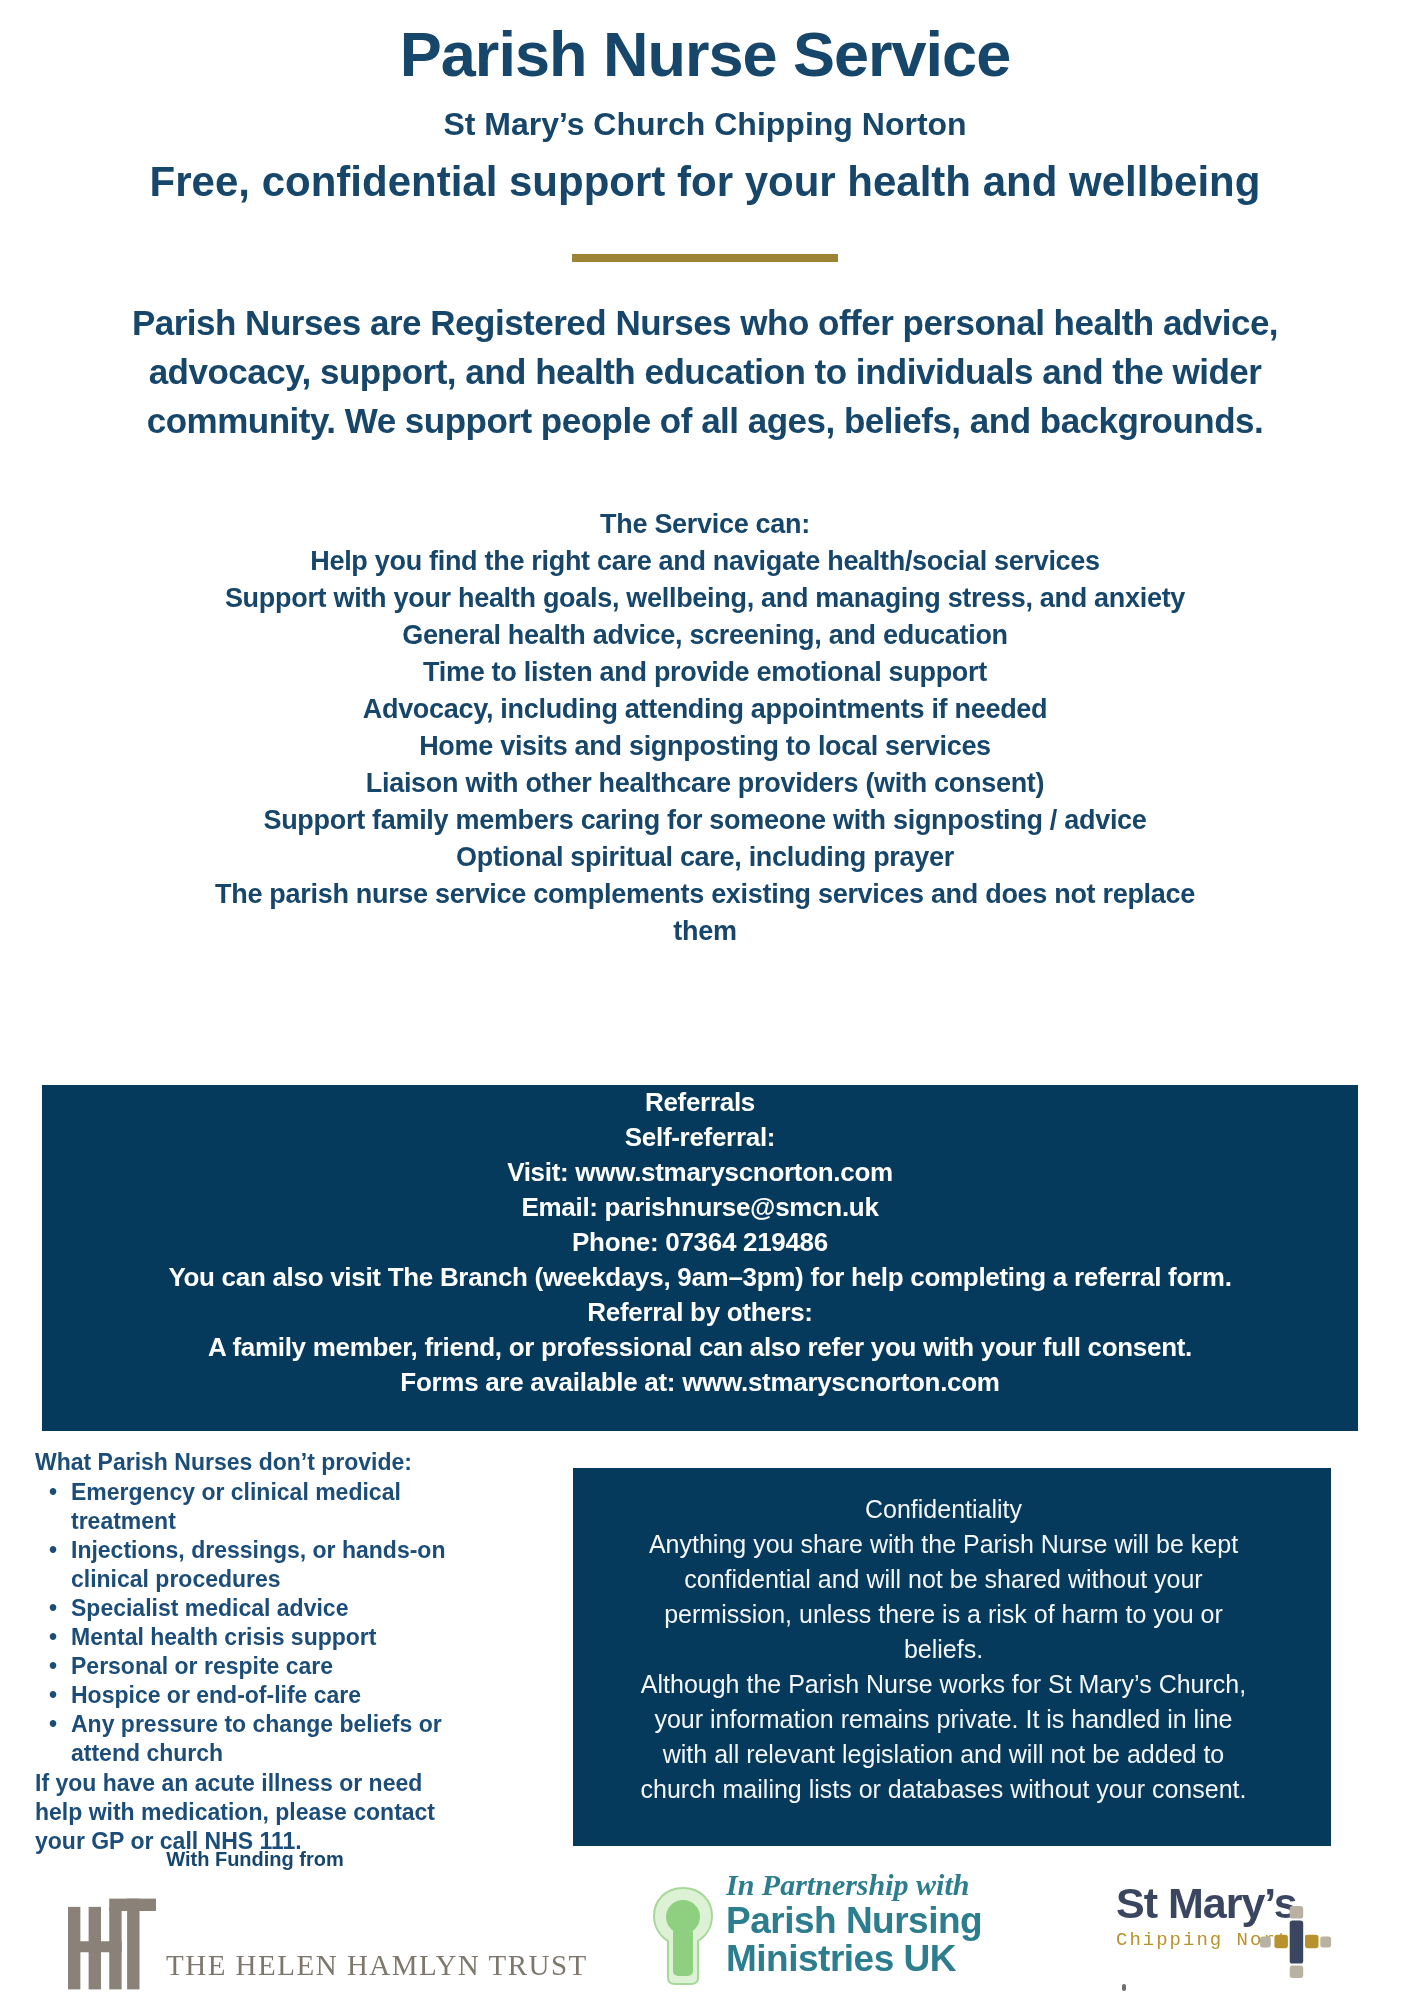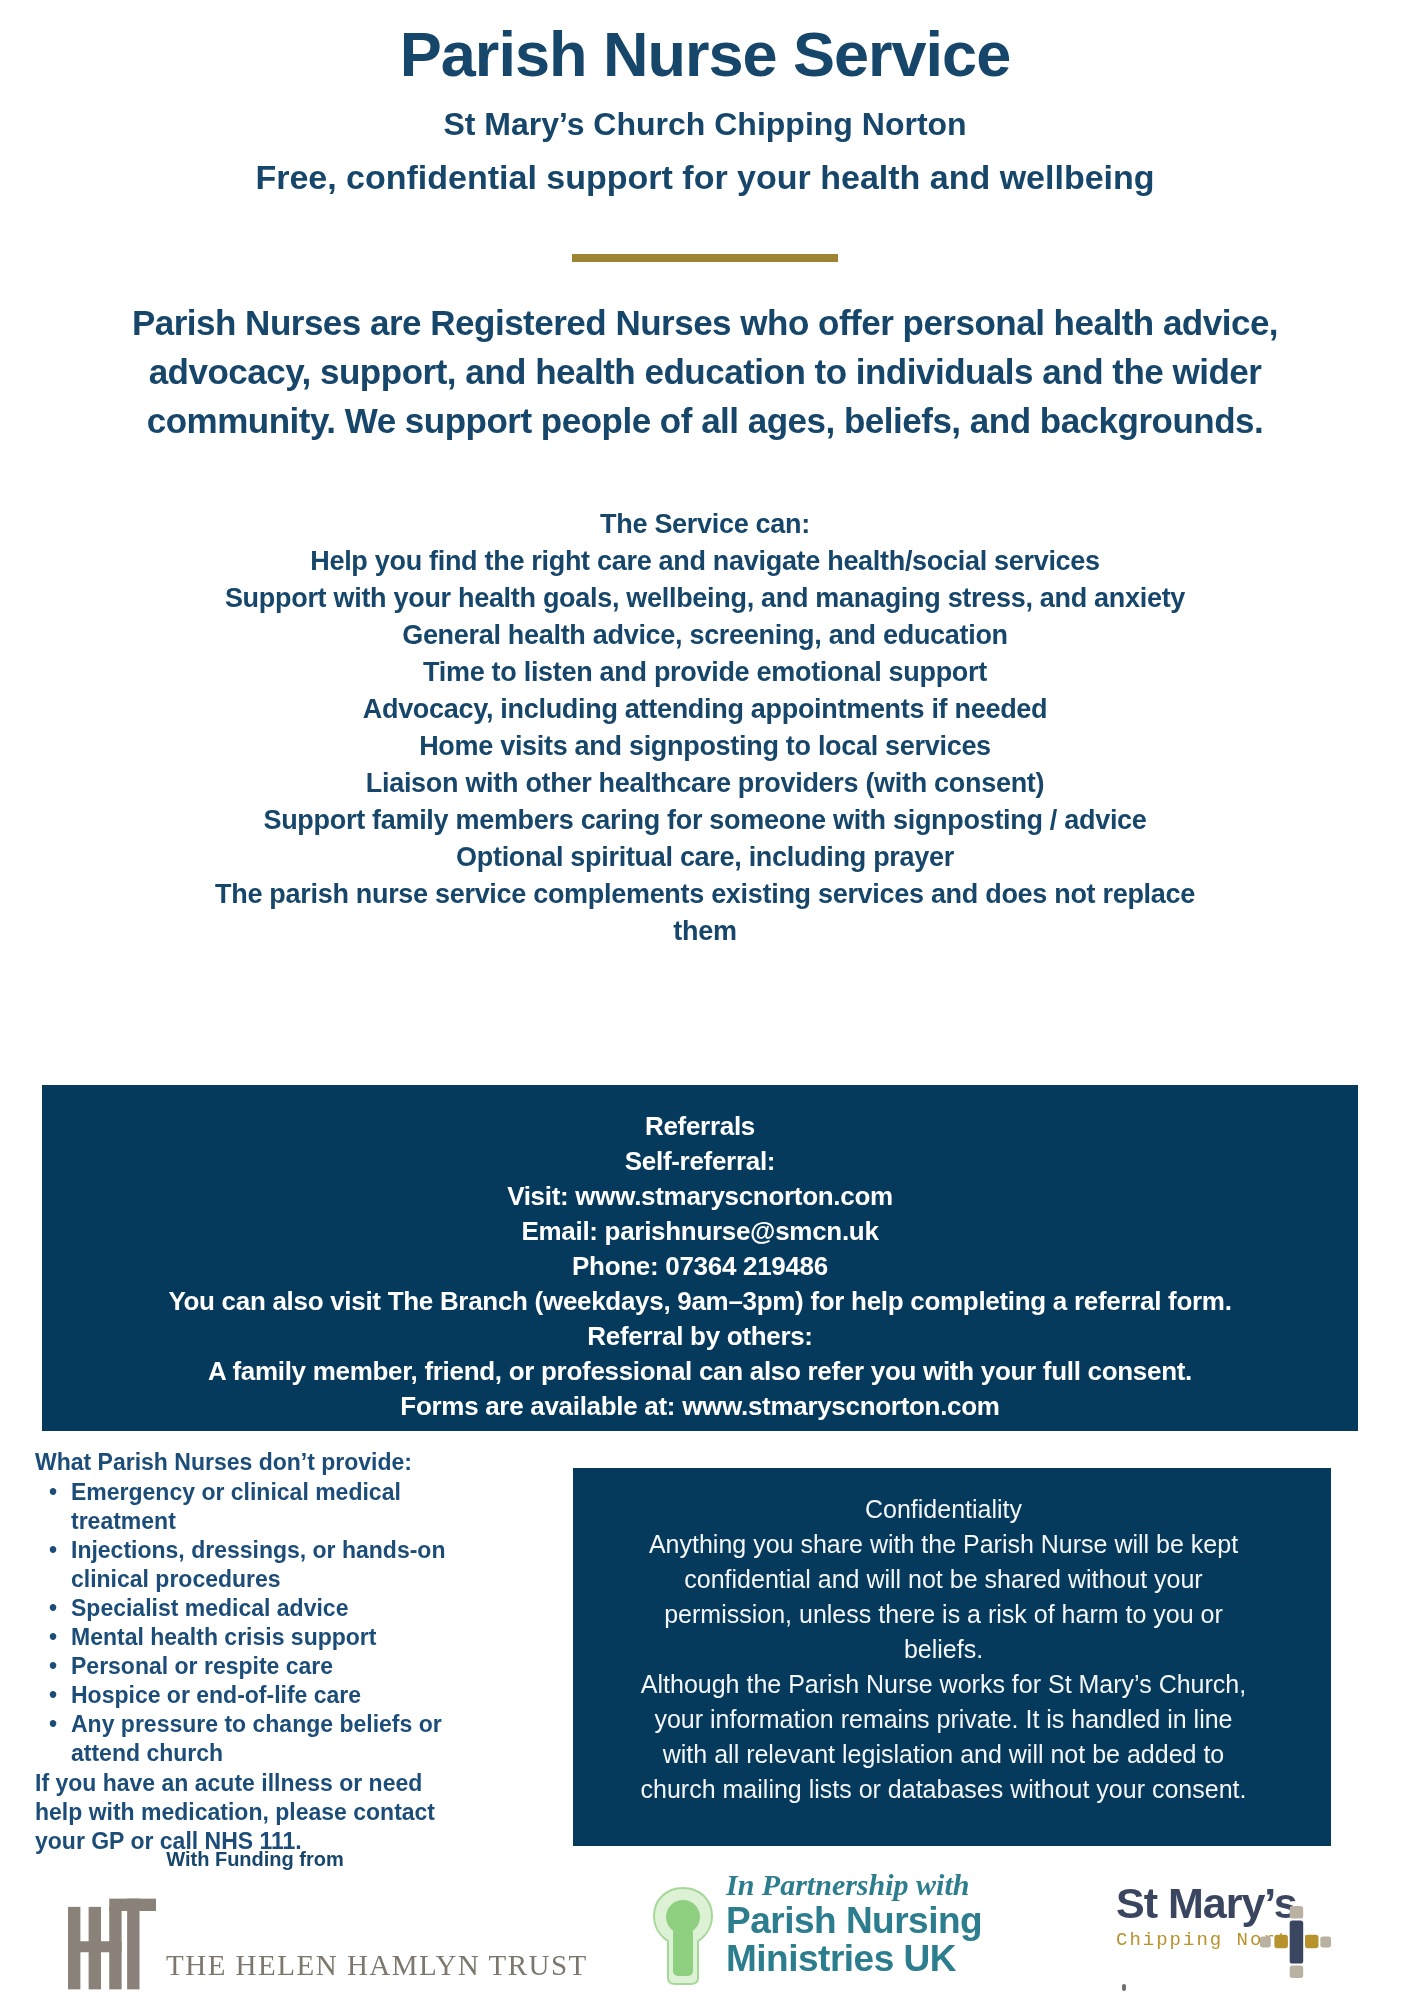--- a/index.html
+++ b/index.html
@@ -7,34 +7,34 @@
     position:relative;width:1410px;height:2000px;margin:0 auto;
     background:#ffffff;overflow:hidden;
     font-family:"Liberation Sans",sans-serif;color:#17466b;
   }
   .abs{position:absolute;}
   .center{text-align:center;left:0;right:0;}
 
   
   .title{top:18px;font-size:63px;font-weight:700;letter-spacing:-1px;}
   .subtitle{top:106px;font-size:32px;font-weight:700;}
-  .tagline{top:158px;font-size:34px;font-weight:700;}
+  .tagline{top:158px;font-size:42px;font-weight:700;}
   .divider{top:254px;left:572px;width:266px;height:8px;background:#9c8434;}
 
   
   .intro{top:298px;font-size:35px;font-weight:700;line-height:49px;letter-spacing:-0.5px;}
 
   
   .services{top:506px;font-size:27px;font-weight:700;line-height:37px;letter-spacing:-0.3px;}
 
   
   .referrals{
     top:1085px;left:42px;width:1316px;height:346px;box-sizing:border-box;
     background:#063a5c;color:#ffffff;text-align:center;
-    font-size:26px;font-weight:700;line-height:35px;padding-top:24px;letter-spacing:-0.3px;
+    font-size:26px;font-weight:700;line-height:35px;letter-spacing:-0.3px;
   }
 
   
   .dont{left:35px;top:1448px;width:436px;font-size:23px;font-weight:700;line-height:29px;color:#1c4d79;}
   .dont-heading{margin:0 0 1px 0;}
   .dont ul{margin:0;padding:0;list-style:none;}
   .dont li{position:relative;padding-left:36px;}
   .dont li::before{content:"\2022";position:absolute;left:14px;top:0;}
   .dont-note{margin-top:1px;}
 

